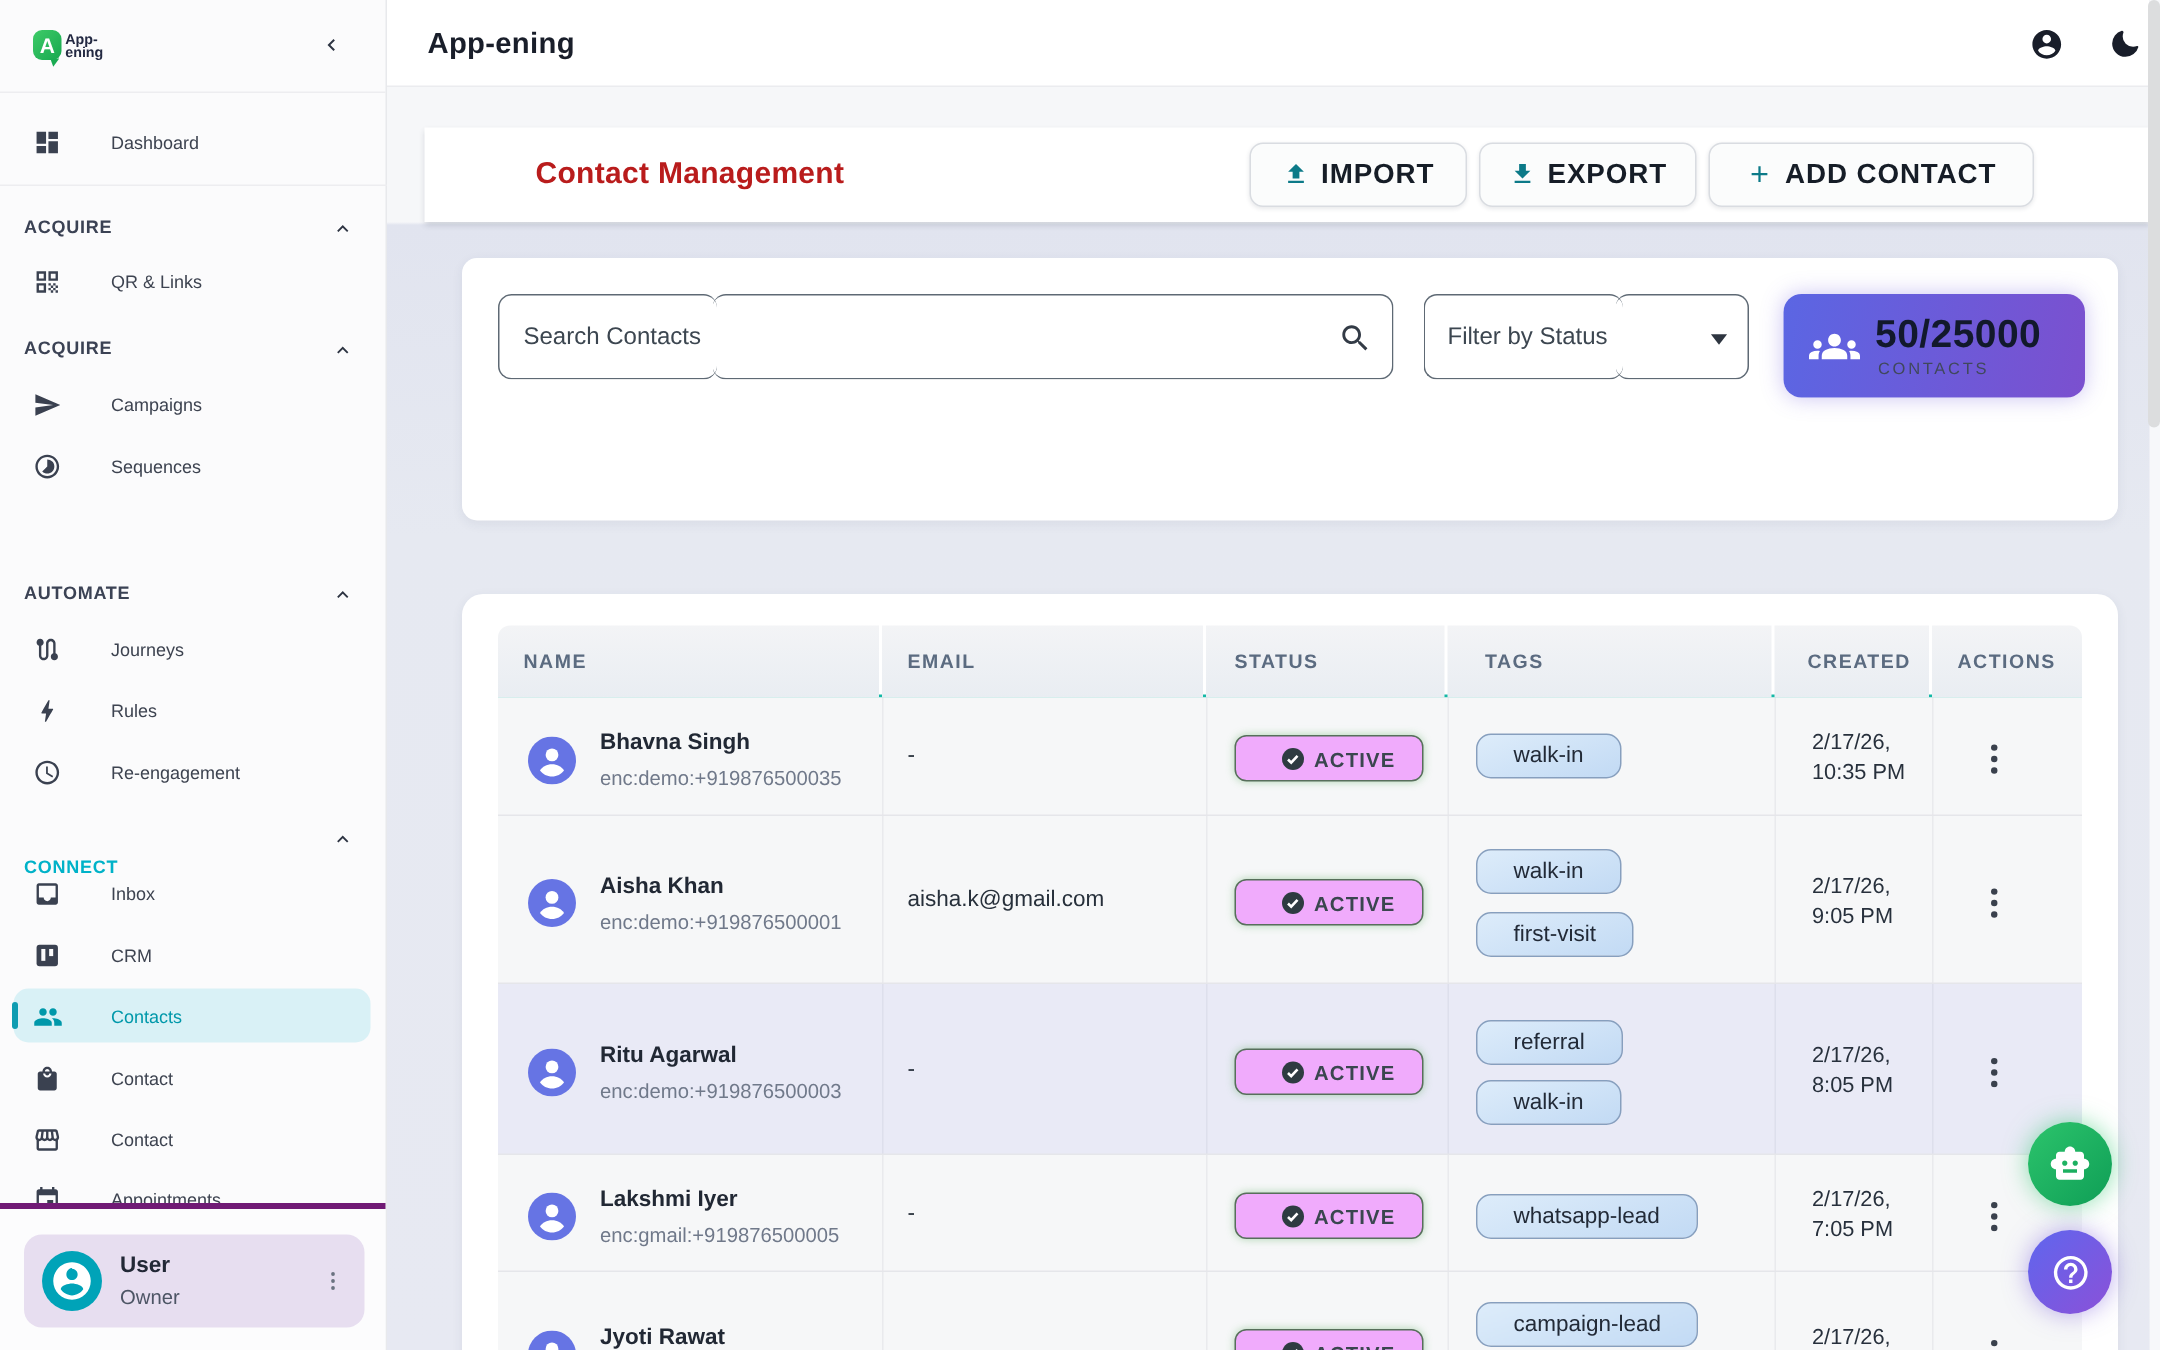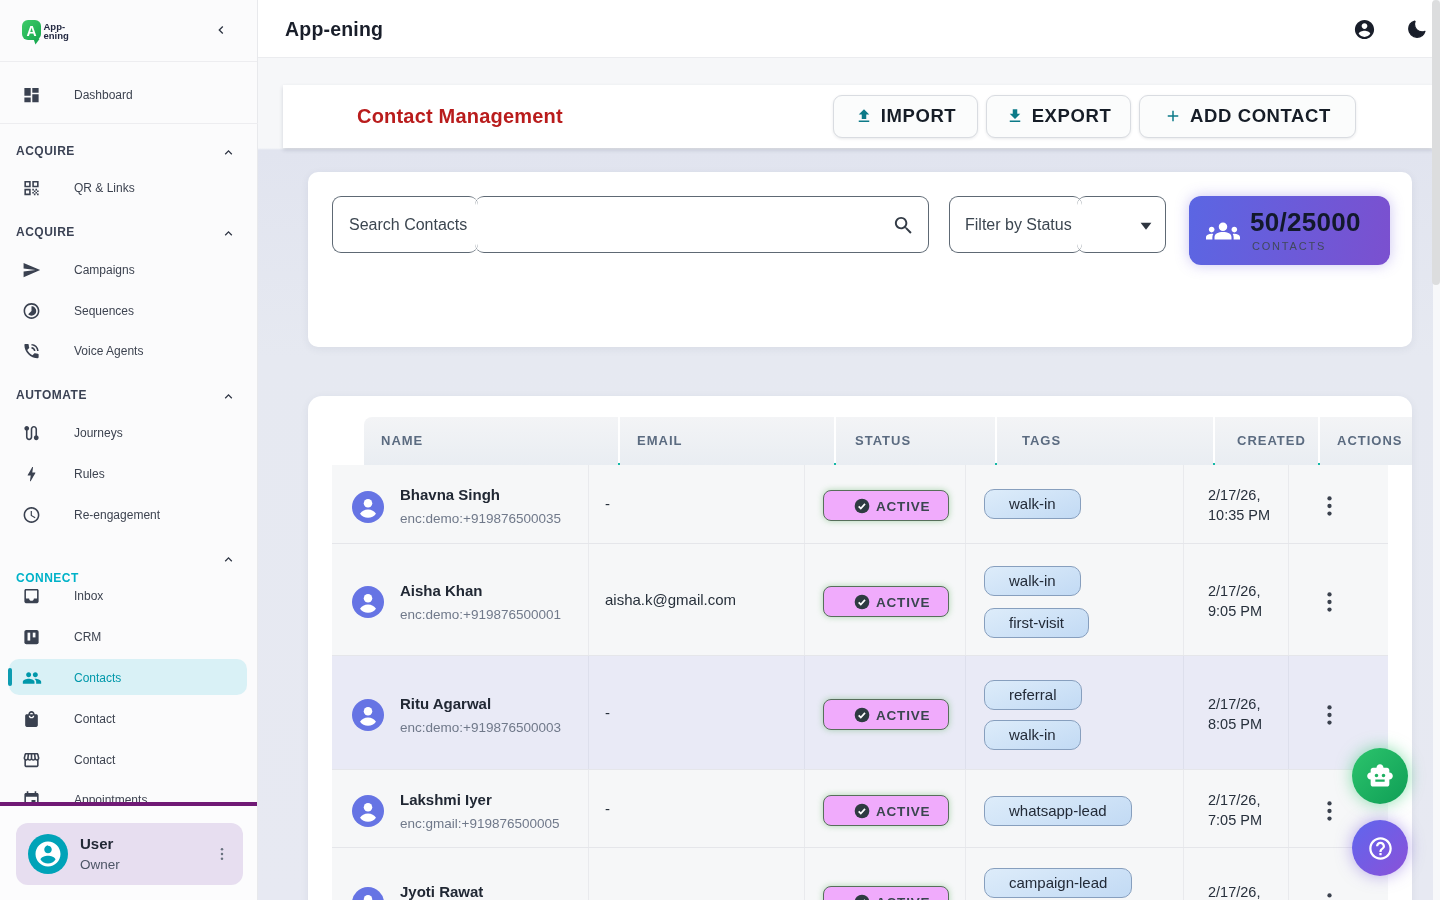--- a/index.html
+++ b/index.html
@@ -35,21 +35,21 @@
 
 #cmbar { position:absolute; left:25px; top:27px; width:1150px; height:63px; background:#fff; box-shadow:0 2px 4px rgba(40,50,70,.18); }
 #cmbar h2 { position:absolute; left:74px; top:20px; font-size:20px; font-weight:bold; color:#b91c1c; letter-spacing:0.2px; }
 .btn { position:absolute; top:9.5px; height:43px; background:#fbfcfc; border:1px solid #d9dce1; border-radius:9px; box-shadow:0 1px 3px rgba(30,40,60,.10); display:flex; align-items:center; justify-content:center; gap:8px; font-size:18.5px; font-weight:bold; color:#161d27; letter-spacing:0.6px; }
 
 #searchcard { position:absolute; left:50px; top:114px; width:1104px; height:175px; background:#fff; border-radius:10px; box-shadow:0 2px 8px rgba(40,50,80,.07); }
 #tablecard { position:absolute; left:50px; top:338px; width:1104px; height:600px; background:#fff; border-radius:14px; box-shadow:0 2px 8px rgba(40,50,80,.07); overflow:hidden; }
 
 
 #tbl { position:absolute; left:24px; top:21px; width:1056px; }
-.hrow { position:relative; height:48px; border-bottom:2px solid #14b8a6; white-space:nowrap; font-size:0;margin-left:32px; }
+.hrow { position:relative; height:48px; border-bottom:2px solid #14b8a6; white-space:nowrap; font-size:0; }
 .hcell { display:inline-block; vertical-align:top; height:48px; background:linear-gradient(180deg,#f3f4f6,#e9edf2); font-size:13px; font-weight:bold; color:#5b6b80; letter-spacing:1px; line-height:48px; padding-left:17px; margin-right:2px; }
 .row { position:relative; border-bottom:1px solid #e5e6ea; background:#f6f7f8; }
 .row.lav { background:#e9eaf6; }
 .vline { position:absolute; top:0; bottom:0; width:1px; background:rgba(120,130,150,0.10); }
 .avatar { position:absolute; left:20px; width:32px; height:32px; }
 .nm { position:absolute; left:68px; font-size:15px; font-weight:bold; color:#212834; }
 .sub { position:absolute; left:68px; font-size:13.5px; color:#70798a; }
 .email { position:absolute; left:273px; font-size:15px; color:#27303b; }
 .chip { position:absolute; left:491px; width:126px; height:31px; background:#f0abfc; border:1.2px solid #576f5b; border-radius:8px; box-shadow:0 0 6px rgba(67,160,71,.4); }
 .chip .ctxt { position:absolute; left:52px; top:7.5px; font-size:13.5px; font-weight:bold; color:#3a464f; letter-spacing:0.8px; }
@@ -324,26 +324,20 @@
         <path d="M2.01 21 23 12 2.01 3 2 10l15 2-15 2z"></path>
       </svg>
     <span class="lb">Campaigns</span>
   </div>
   <div class="navitem" style="top:294.5px">
     <svg class="ic" width="19" height="19" viewBox="0 0 24 24" fill="#3a4150">
         <path d="M16.24 7.76C15.07 6.59 13.54 6 12 6v6l-4.24 4.24c2.34 2.34 6.14 2.34 8.49 0 2.34-2.34 2.34-6.14-.01-8.48zM12 2C6.48 2 2 6.48 2 12s4.48 10 10 10 10-4.48 10-10S17.52 2 12 2zm0 18c-4.42 0-8-3.58-8-8s3.58-8 8-8 8 3.58 8 8-3.58 8-8 8z"></path>
       </svg>
     <span class="lb">Sequences</span>
   </div>
-  <div class="navitem" style="top:335px">
-    <svg class="ic" width="19" height="19" viewBox="0 0 24 24" fill="#3a4150">
-        <path d="M20 15.5c-1.25 0-2.45-.2-3.57-.57-.35-.11-.74-.03-1.02.24l-2.2 2.2c-2.83-1.44-5.15-3.75-6.59-6.59l2.2-2.21c.28-.26.36-.65.25-1C8.7 6.45 8.5 5.25 8.5 4c0-.55-.45-1-1-1H4c-.55 0-1 .45-1 1 0 9.39 7.61 17 17 17 .55 0 1-.45 1-1v-3.5c0-.55-.45-1-1-1zM19 12h2c0-4.97-4.03-9-9-9v2c3.87 0 7 3.13 7 7zm-4 0h2c0-2.76-2.24-5-5-5v2c1.66 0 3 1.34 3 3z"></path>
-      </svg>
-    <span class="lb">Voice Agents</span>
-  </div>
 
   <div class="sechead" style="top:388px">AUTOMATE</div>
   <svg class="sechev" style="top:389px" width="15" height="15" viewBox="0 0 24 24">
       <path d="M12 8l-6 6 1.41 1.41L12 10.83l4.59 4.58L18 14z" fill="#2d3442"></path>
     </svg>
   <div class="navitem" style="top:416.5px">
     <svg class="ic" width="19" height="19" viewBox="0 0 24 24" fill="#3a4150">
         <path d="M19 15.18V7c0-2.21-1.79-4-4-4s-4 1.79-4 4v10c0 1.1-.9 2-2 2s-2-.9-2-2V8.82C8.16 8.4 9 7.3 9 6c0-1.66-1.34-3-3-3S3 4.34 3 6c0 1.3.84 2.4 2 2.82V17c0 2.21 1.79 4 4 4s4-1.79 4-4V7c0-1.1.9-2 2-2s2 .9 2 2v8.18c-1.16.41-2 1.51-2 2.82 0 1.66 1.34 3 3 3s3-1.34 3-3c0-1.3-.84-2.4-2-2.82z"></path>
       </svg>
     <span class="lb">Journeys</span>

